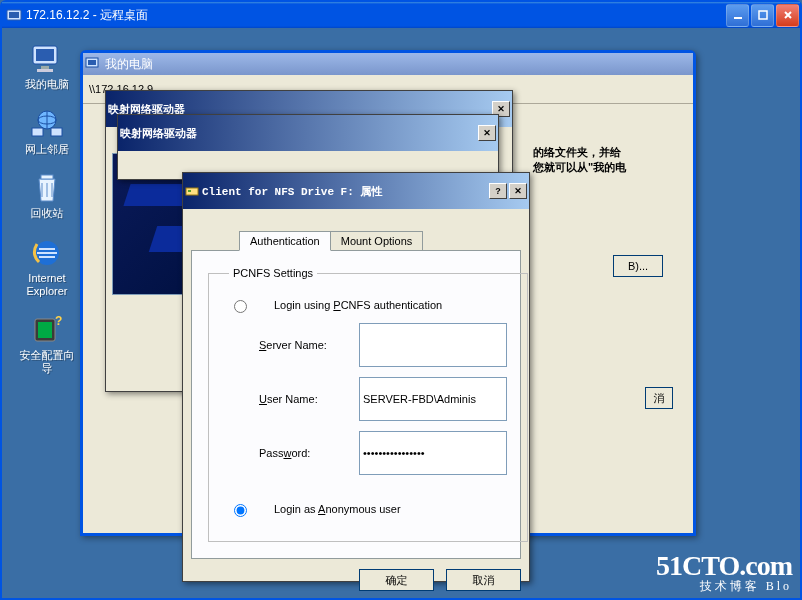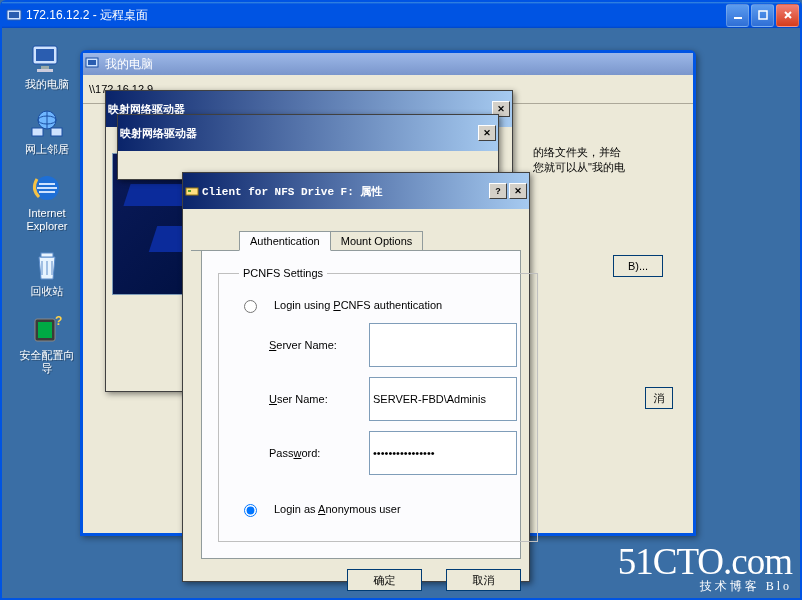--- a/index.html
+++ b/index.html
@@ -48,35 +48,35 @@
     color:#000;font-size:9px;font-weight:bold;display:flex;align-items:center;
     justify-content:center;margin-left:2px;}
   .dlg .content{padding:4px 8px 8px;}
   
   .tabstrip{display:flex;align-items:flex-end;height:21px;margin-top:16px;
     border-bottom:1px solid #919b9c;padding-left:48px;}
   .tab{padding:3px 10px;border:1px solid #919b9c;border-bottom:none;
     background:#ece9d8;position:relative;font-size:11px;margin-right:-1px;}
   .tab.active{background:#fcfcfe;top:1px;z-index:2;border-bottom:1px solid #fcfcfe;}
   .tabpanel{border:1px solid #919b9c;border-top:none;background:#fcfcfe;
-    padding:16px 16px 20px;margin-left:10px;}
+    padding:16px 16px 20px;}
   fieldset.pcnfs{border:1px solid #bfbfbf;padding:12px 20px 18px;margin:0;}
   fieldset.pcnfs legend{padding:0 4px;font-size:11px;}
-  .radio-row{display:flex;align-items:center;gap:14px;margin:6px 0;font-size:11px;}
+  .radio-row{display:flex;align-items:center;gap:24px;margin:6px 0;font-size:11px;}
   .form-row{display:flex;align-items:center;margin:10px 0 0 30px;font-size:11px;}
   .form-row label{width:100px;}
   .form-row input[type=text],.form-row input[type=password]{width:140px;
     height:18px;border:1px solid #7f9db9;padding:12px 3px;font-size:11px;}
-  .btnrow{display:flex;justify-content:flex-end;gap:24px;margin-top:10px;}
+  .btnrow{display:flex;justify-content:flex-end;gap:12px;margin-top:10px;}
   button.std{width:75px;height:22px;background:#ece9d8;
     border:1px solid #003c74;font-size:11px;}
   
   .watermark{position:absolute;right:8px;bottom:6px;color:#fff;
     font-family:Georgia,serif;text-align:right;line-height:1;}
-  .wm1{font-size:37px;font-weight:normal;letter-spacing:-1px;}
+  .wm1{font-size:28px;font-weight:bold;letter-spacing:-1px;}
   .wm2{font-size:12px;letter-spacing:3px;}
   .und{text-decoration:underline;}
   
   .preview{position:absolute;left:6px;top:26px;width:206px;height:140px;
     background:linear-gradient(135deg,#0a1a5a 0%,#001040 70%);
     border:1px solid #7f9db9;}
   .preview::before,.preview::after{content:"";position:absolute;background:#0b2b9b;}
   .preview::before{left:14px;top:30px;width:120px;height:22px;transform:skewX(-18deg);}
   .preview::after{left:40px;top:72px;width:150px;height:26px;transform:skewX(-18deg);}
 </style>
@@ -132,37 +132,37 @@
               <path d="M18 3 V21" stroke="#1a4fa3"></path>
               <rect x="3" y="20" width="11" height="8" fill="#cfe3ff" stroke="#1a4fa3"></rect>
               <rect x="22" y="20" width="11" height="8" fill="#cfe3ff" stroke="#1a4fa3"></rect>
             </svg>
         </span>
         <span class="label">网上邻居</span>
       </div>
       <div class="desk-icon">
         <span class="glyph">
           <svg width="36" height="34">
+              <path d="M10 8 H26 L24 30 H12 Z" fill="#e8f4ff" stroke="#5a8bc9"></path>
+              <path d="M13 12 V26 M18 12 V26 M23 12 V26" stroke="#5a8bc9"></path>
+              <rect x="12" y="4" width="12" height="4" fill="#e8f4ff" stroke="#5a8bc9"></rect>
+            </svg>
+        </span>
+        <span class="label">回收站</span>
+      </div>
+      <div class="desk-icon">
+        <span class="glyph">
+          <svg width="36" height="34">
               <circle cx="18" cy="17" r="12" fill="#1e6fd6"></circle>
               <path d="M8 17 h20 M10 13 h16 M10 21 h16" stroke="#cfe3ff" stroke-width="2"></path>
               <path d="M8 8 Q2 18 10 26" stroke="#f6c245" stroke-width="3" fill="none"></path>
             </svg>
         </span>
         <span class="label" style="white-space:pre;">Internet
 Explorer</span>
-      </div>
-      <div class="desk-icon">
-        <span class="glyph">
-          <svg width="36" height="34">
-              <path d="M10 8 H26 L24 30 H12 Z" fill="#e8f4ff" stroke="#5a8bc9"></path>
-              <path d="M13 12 V26 M18 12 V26 M23 12 V26" stroke="#5a8bc9"></path>
-              <rect x="12" y="4" width="12" height="4" fill="#e8f4ff" stroke="#5a8bc9"></rect>
-            </svg>
-        </span>
-        <span class="label">回收站</span>
       </div>
       <div class="desk-icon">
         <span class="glyph">
           <svg width="36" height="34">
               <rect x="6" y="6" width="20" height="22" rx="2" fill="#3a3a3a" stroke="#888"></rect>
               <rect x="9" y="9" width="14" height="16" fill="#0a4"></rect>
               <text x="26" y="12" fill="#ffd24a" font-size="12" font-weight="bold">?</text>
             </svg>
         </span>
         <span class="label" style="white-space:pre;">安全配置向
@@ -178,21 +178,21 @@
               <rect x="3" y="4" width="8" height="5" fill="#2a5db0"></rect>
             </svg>
         </span>
         <span>我的电脑</span>
         <span class="spacer"></span>
       </div>
       <div class="body" style="background:#ece9d8;">
         <div style="height:20px;border-bottom:1px solid #aca899;background:#ece9d8;display:flex;align-items:center;padding:4px 6px;">
           <span>\\172.16.12.9</span>
         </div>
-        <div style="position:absolute;right:10px;top:70px;width:150px;font-size:11px;color:#000;">
+        <div style="position:absolute;right:10px;top:70px;width:150px;font-size:11px;color:#000;font-weight:bold;">
           <div>的络文件夹，并给</div>
           <div>您就可以从"我的电</div>
         </div>
         <div style="position:absolute;right:30px;top:180px;">
           <button class="std" style="width:50px;">B)...</button>
         </div>
         <div style="position:absolute;right:20px;top:312px;">
           <button class="std" style="width:28px;">消</button>
         </div>
       </div>

